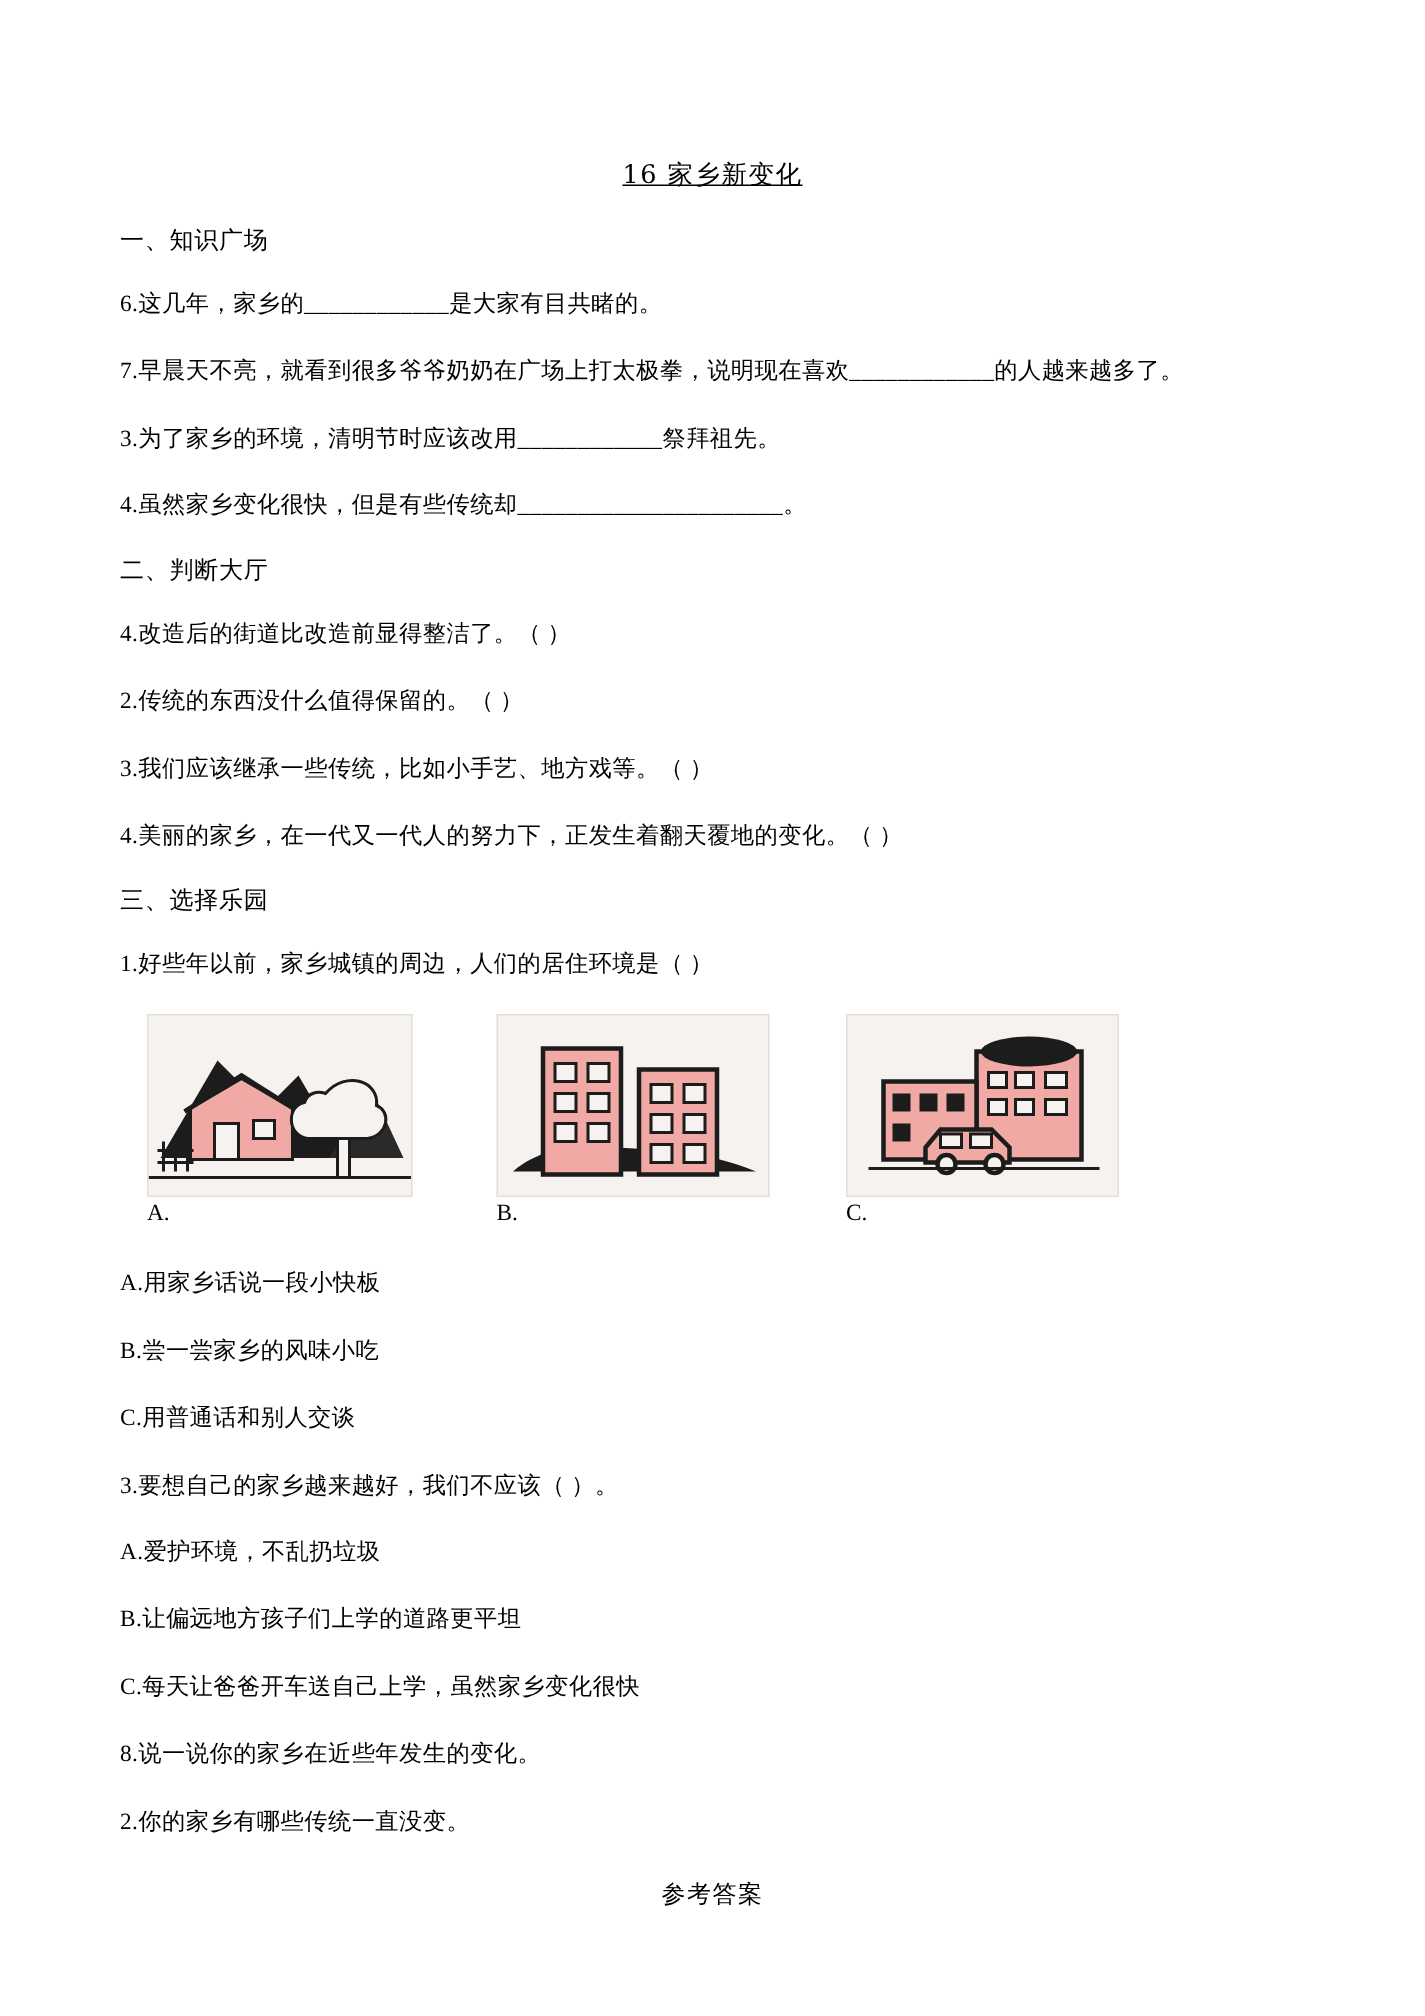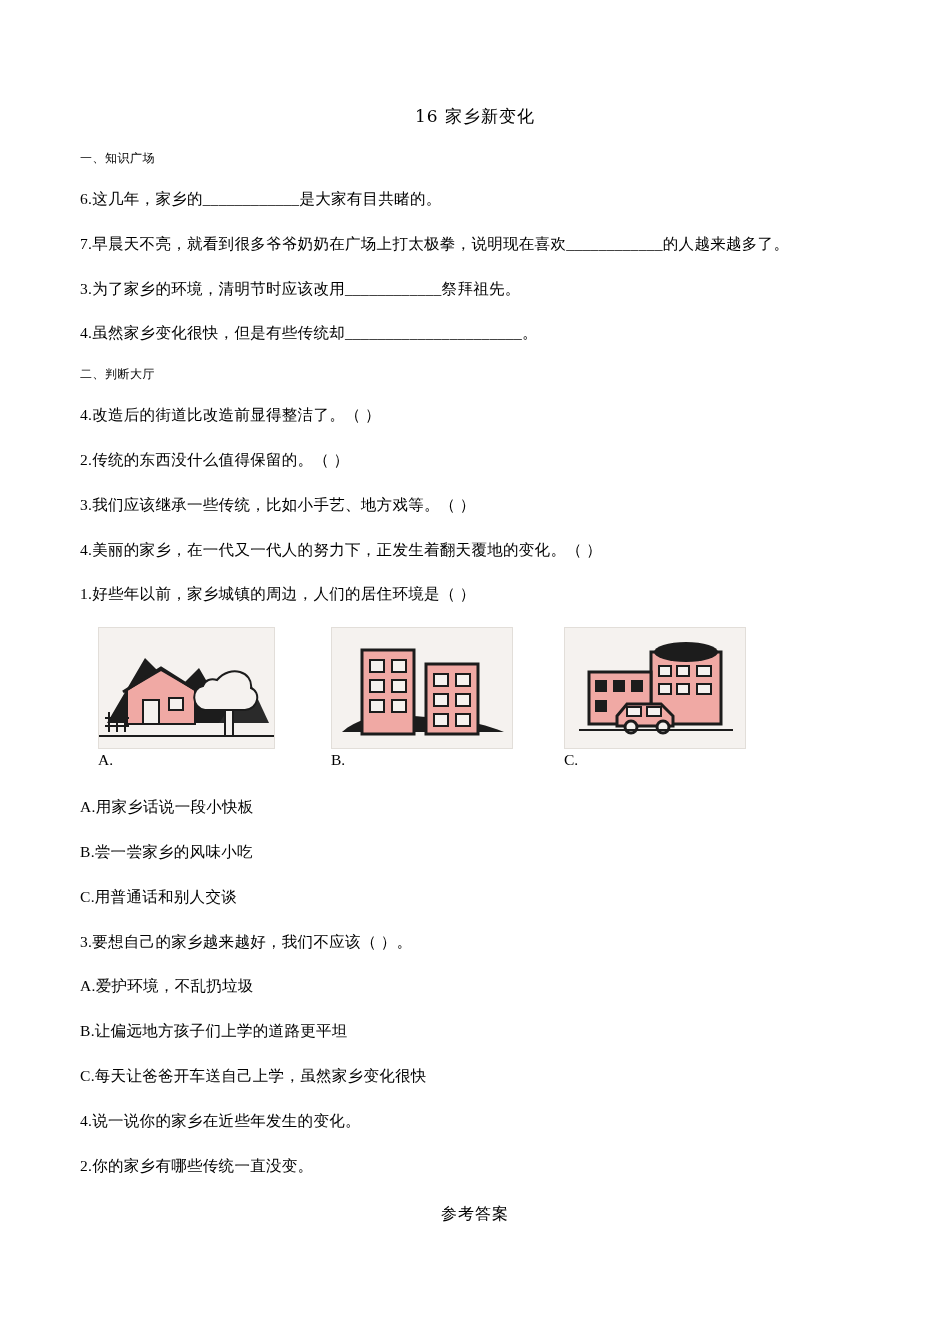--- a/index.html
+++ b/index.html
@@ -21,23 +21,24 @@
     box-sizing: border-box;
     padding: 105px 80px 40px 80px;
     position: relative;
   }
   .doc-title {
     text-align: center;
     font-size: 17px;
     letter-spacing: 1px;
     margin: 0 0 22px 0;
     font-family: "DejaVu Serif", "Liberation Serif", serif;
+    text-decoration: underline;
   }
   .section-head {
-    font-size: 12px;
+    font-size: 16px;
     margin: 16px 0 20px 0;
     letter-spacing: 0.5px;
   }
   .q-line {
     font-size: 15.5px;
     line-height: 1.6;
     margin: 0 0 20px 0;
     letter-spacing: 0.3px;
     white-space: nowrap;
   }
@@ -91,20 +92,21 @@
   <div class="q-line">7.早晨天不亮，就看到很多爷爷奶奶在广场上打太极拳，说明现在喜欢____________的人越来越多了。</div>
   <div class="q-line">3.为了家乡的环境，清明节时应该改用____________祭拜祖先。</div>
   <div class="q-line">4.虽然家乡变化很快，但是有些传统却______________________。</div>
 
   <div class="section-head">二、判断大厅</div>
   <div class="q-line">4.改造后的街道比改造前显得整洁了。（          ）</div>
   <div class="q-line">2.传统的东西没什么值得保留的。（          ）</div>
   <div class="q-line">3.我们应该继承一些传统，比如小手艺、地方戏等。（      ）</div>
   <div class="q-line">4.美丽的家乡，在一代又一代人的努力下，正发生着翻天覆地的变化。（          ）</div>
 
+  <div class="section-head">三、选择乐园</div>
   <div class="q-line">1.好些年以前，家乡城镇的周边，人们的居住环境是（          ）</div>
 
   <div class="img-row">
     <div class="img-block">
       <div class="pic">
         <svg width="175" height="120" viewBox="0 0 175 120">
           <rect x="0" y="0" width="175" height="120" fill="#f5f2ef"></rect>
 
           <path d="M8 95 L46 30 L78 62 L100 40 L132 95 Z" fill="#1c1c1c"></path>
           <path d="M120 95 L150 52 L170 95 Z" fill="#2a2a2a"></path>
@@ -202,18 +204,18 @@
 
   <div class="opt-line">A.用家乡话说一段小快板</div>
   <div class="opt-line">B.尝一尝家乡的风味小吃</div>
   <div class="opt-line">C.用普通话和别人交谈</div>
 
   <div class="q-line">3.要想自己的家乡越来越好，我们不应该（        ）。</div>
   <div class="opt-line">A.爱护环境，不乱扔垃圾</div>
   <div class="opt-line">B.让偏远地方孩子们上学的道路更平坦</div>
   <div class="opt-line">C.每天让爸爸开车送自己上学，虽然家乡变化很快</div>
 
-  <div class="q-line">4.说一说你的家乡在近些年发生的变化。</div>
+  <div class="q-line">8.说一说你的家乡在近些年发生的变化。</div>
   <div class="q-line">2.你的家乡有哪些传统一直没变。</div>
 
   <div class="answer-head">参考答案</div>
 
 </div>
 
 </body></html>

